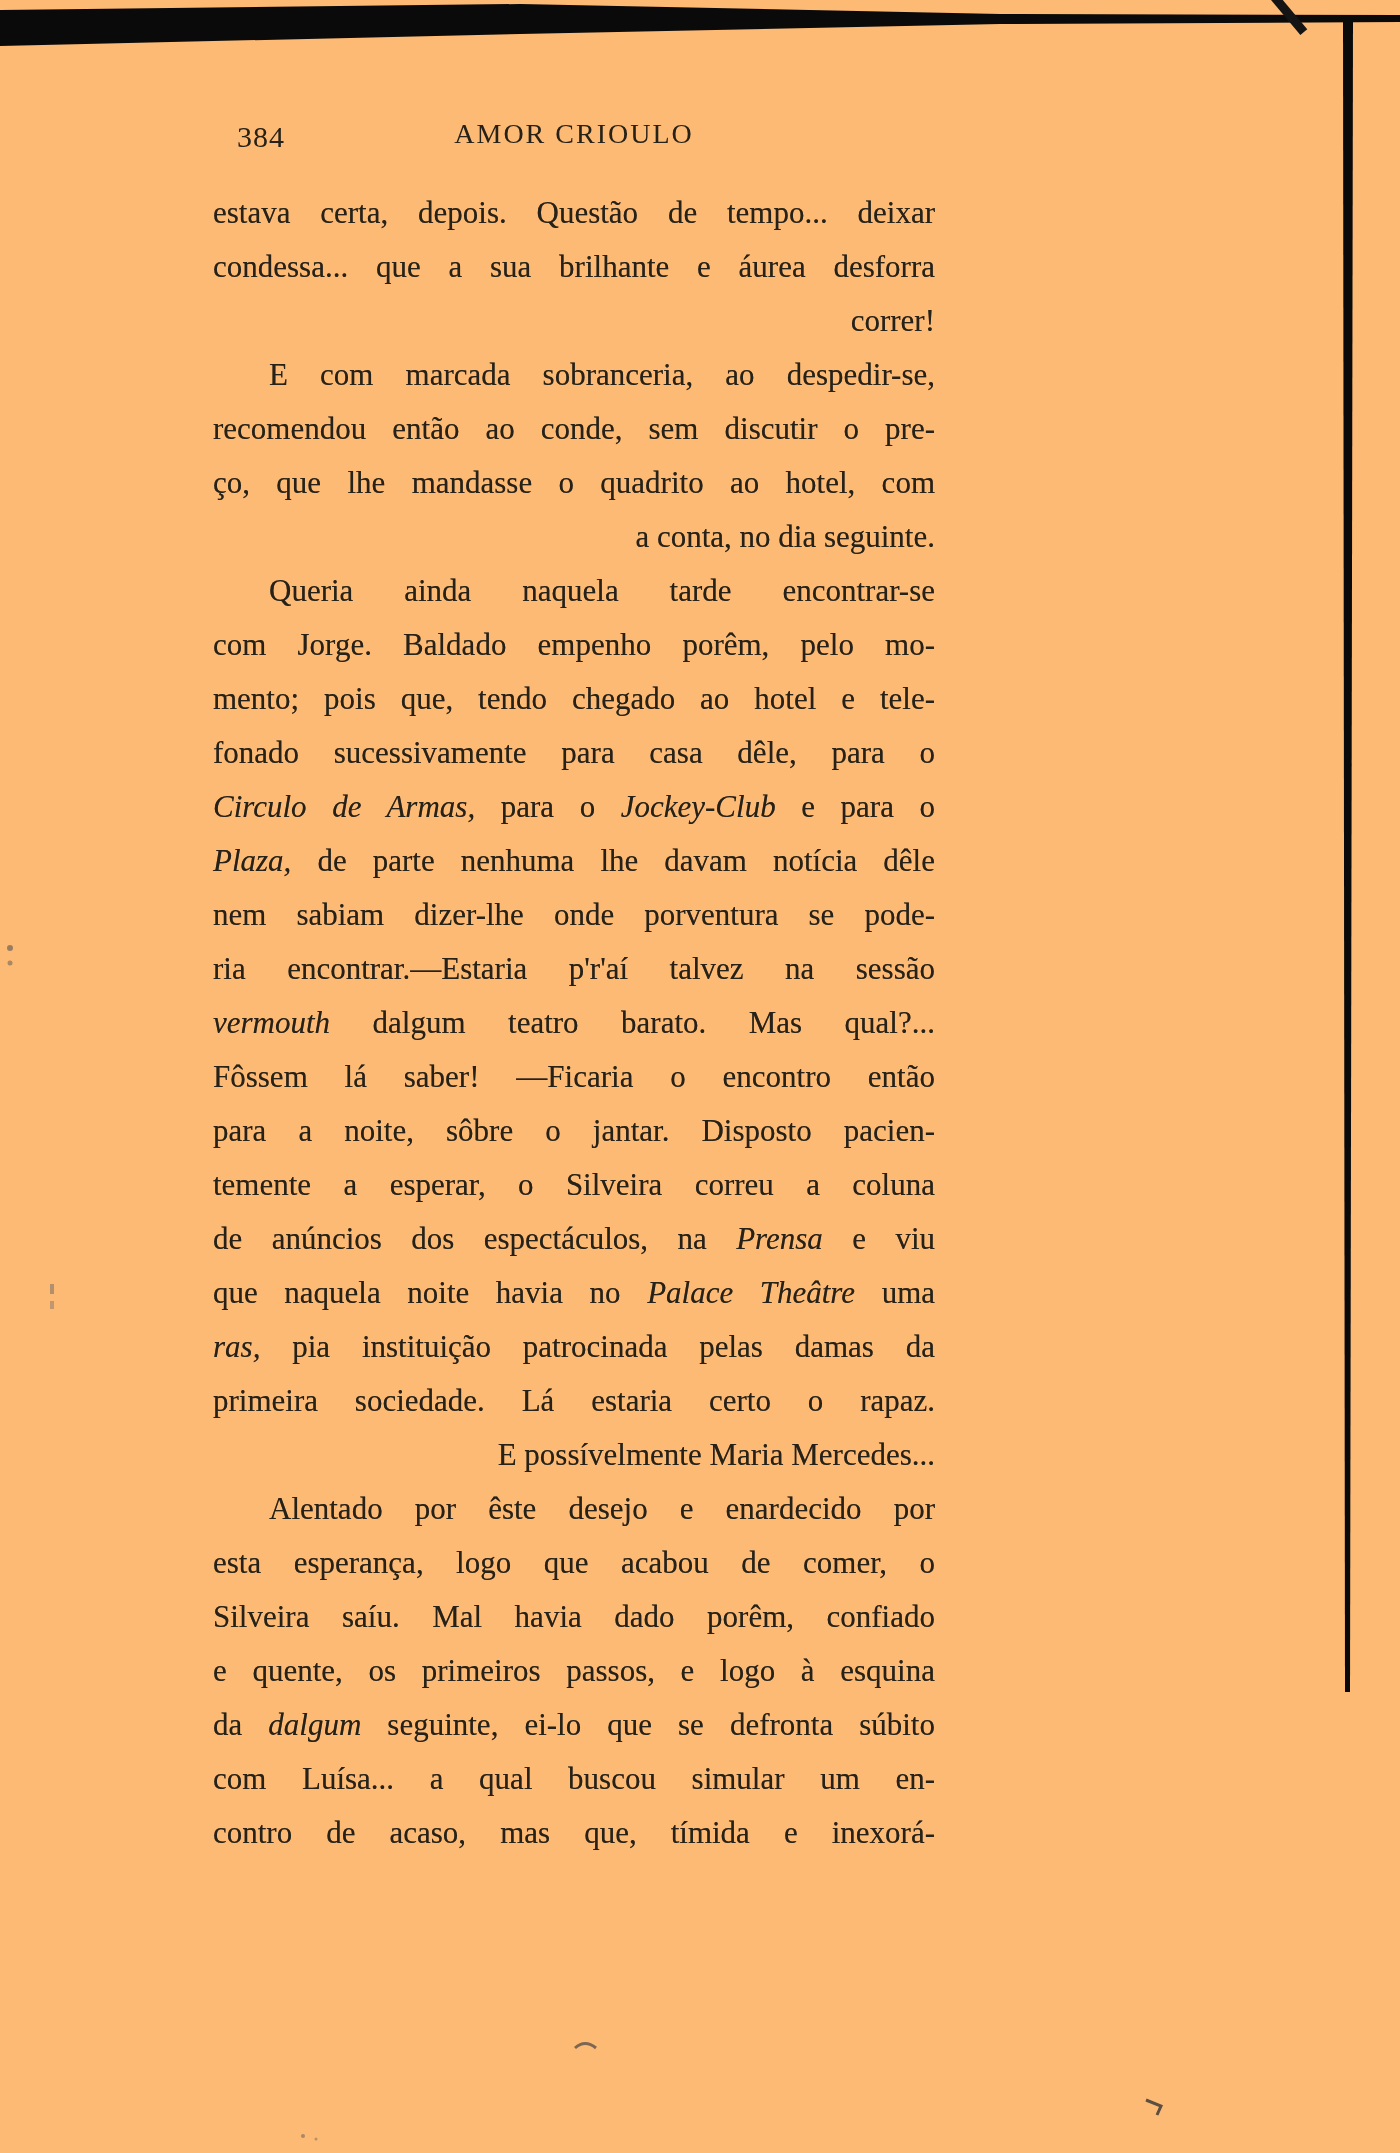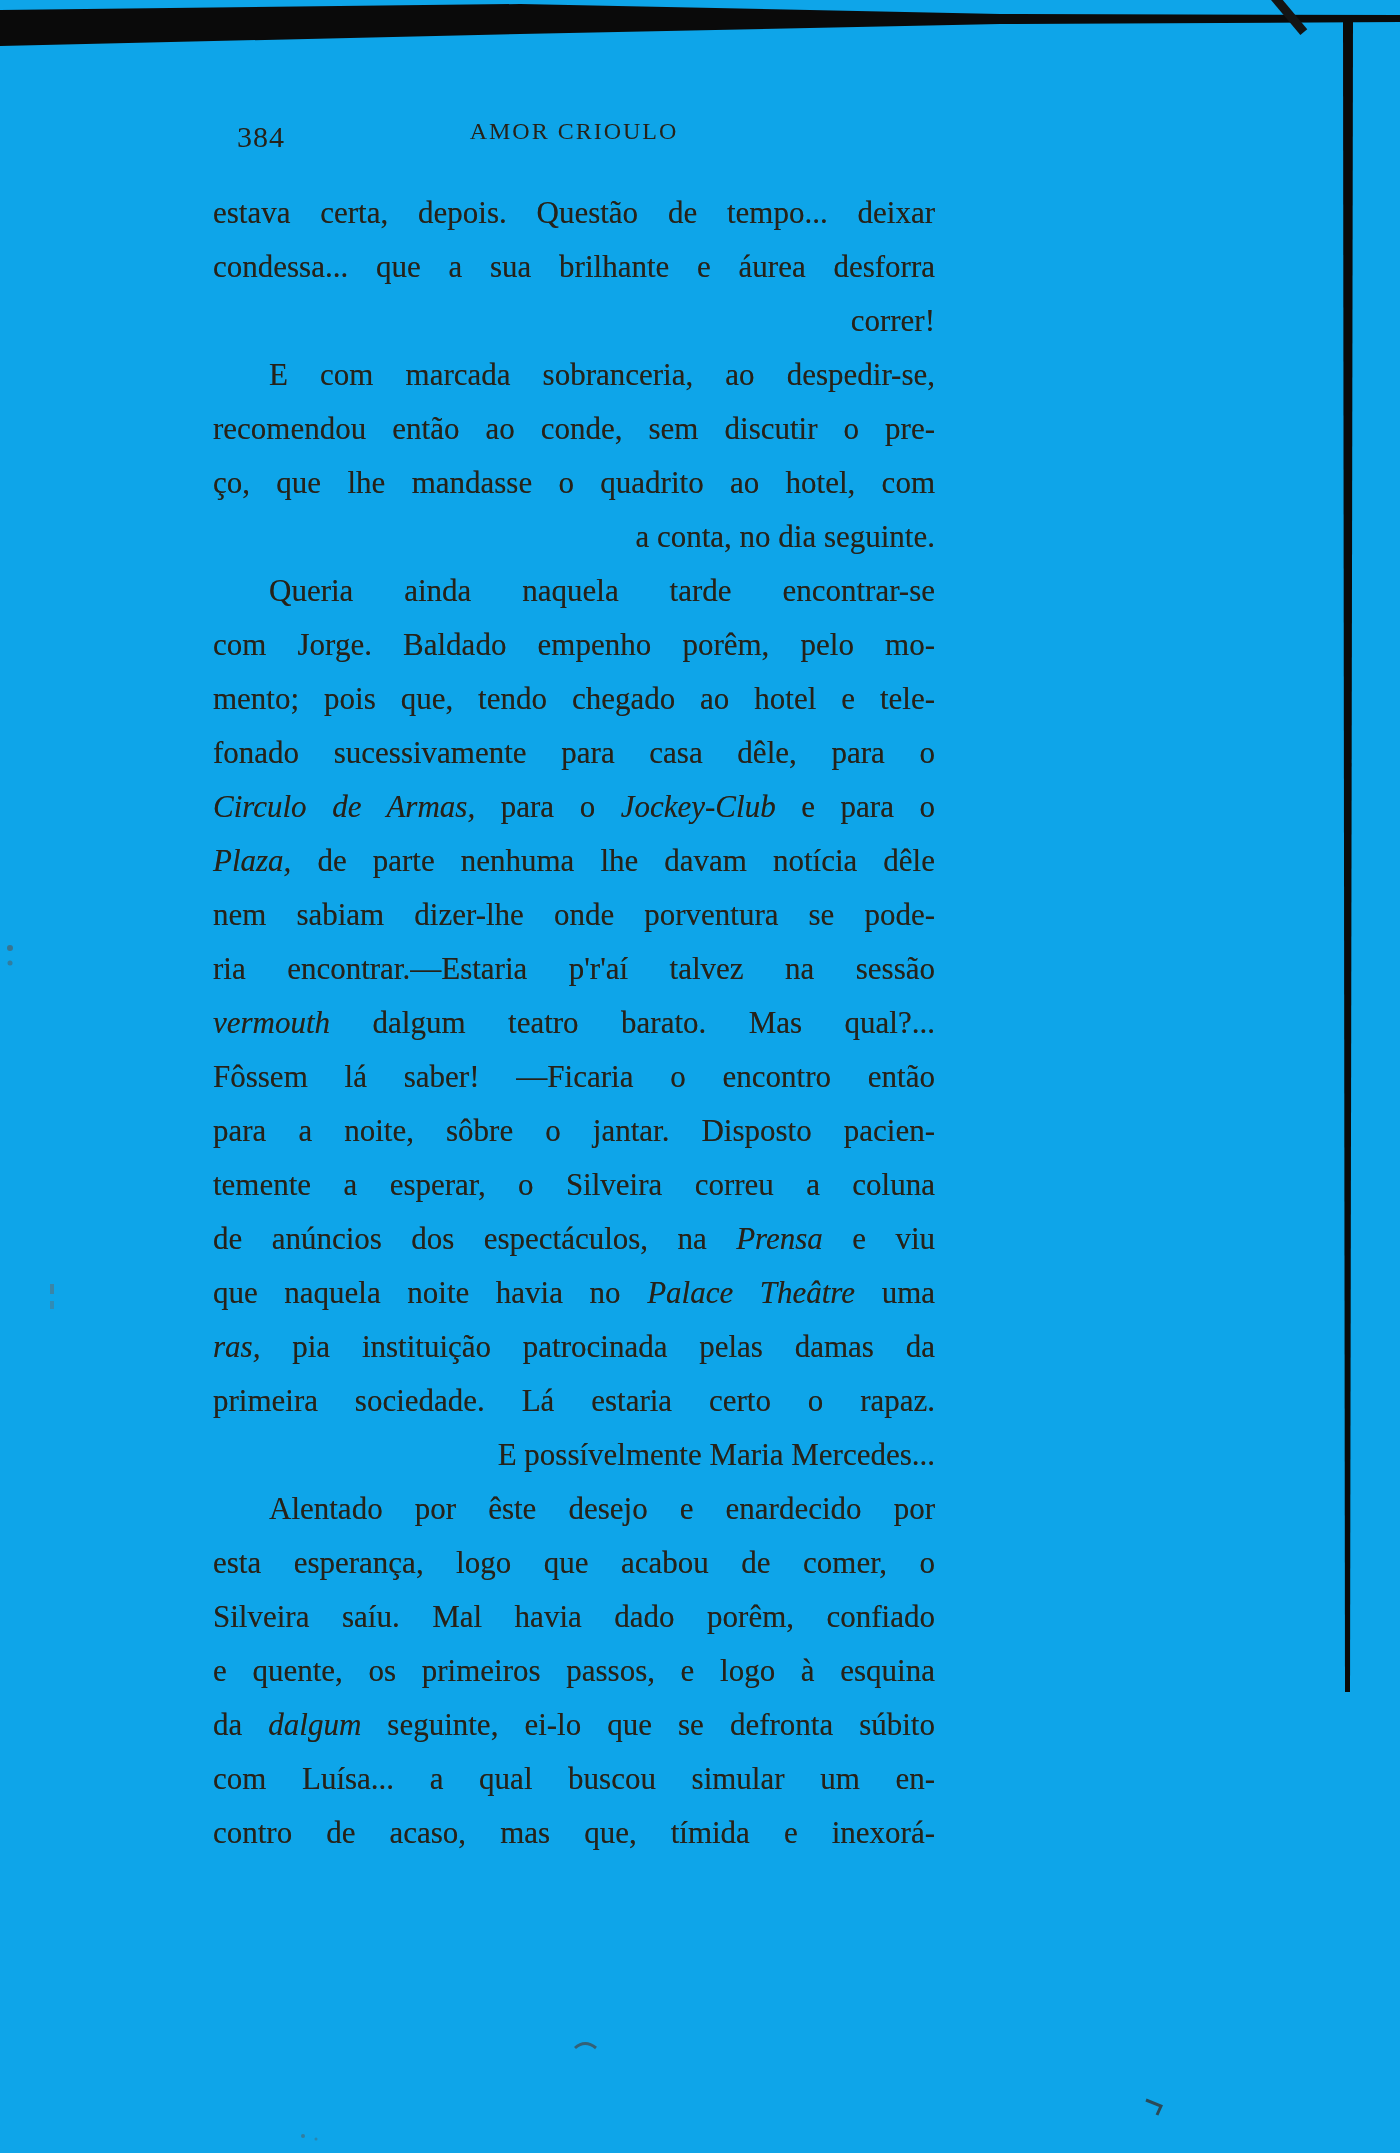--- a/index.html
+++ b/index.html
@@ -1,41 +1,41 @@
 <!DOCTYPE html>
 <html><head>
 <meta charset="utf-8">
 <style>
   html, body { margin: 0; padding: 0; }
   .page {
     position: relative;
     width: 1400px;
     height: 2153px;
-    background: #0ea5e9;
+    background: #fdba74;
     font-family: "Liberation Serif", "DejaVu Serif", serif;
     color: #262219;
     overflow: hidden;
   }
   .header {
     position: absolute;
     top: 118px;
     left: 213px;
     width: 722px;
     height: 44px;
   }
   .page-number {
     position: absolute;
     left: 24px;
     top: 2px;
     font-size: 30px;
     letter-spacing: 1px;
   }
   .running-title {
     text-align: center;
-    font-size: 24px;
+    font-size: 28px;
     letter-spacing: 2px;
   }
   .page-body {
     position: absolute;
     top: 186px;
     left: 213px;
     width: 722px;
   }
   .line {
     font-size: 31px;

